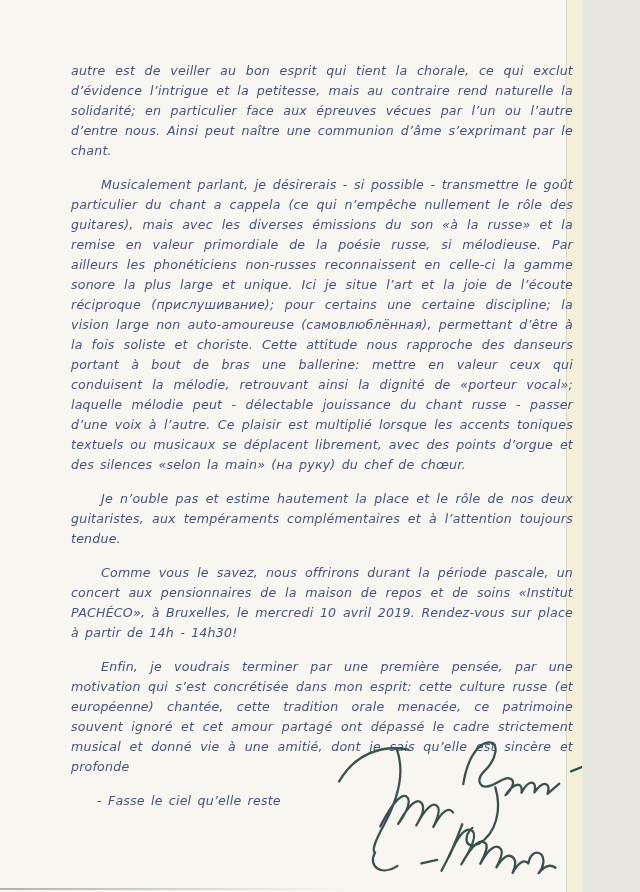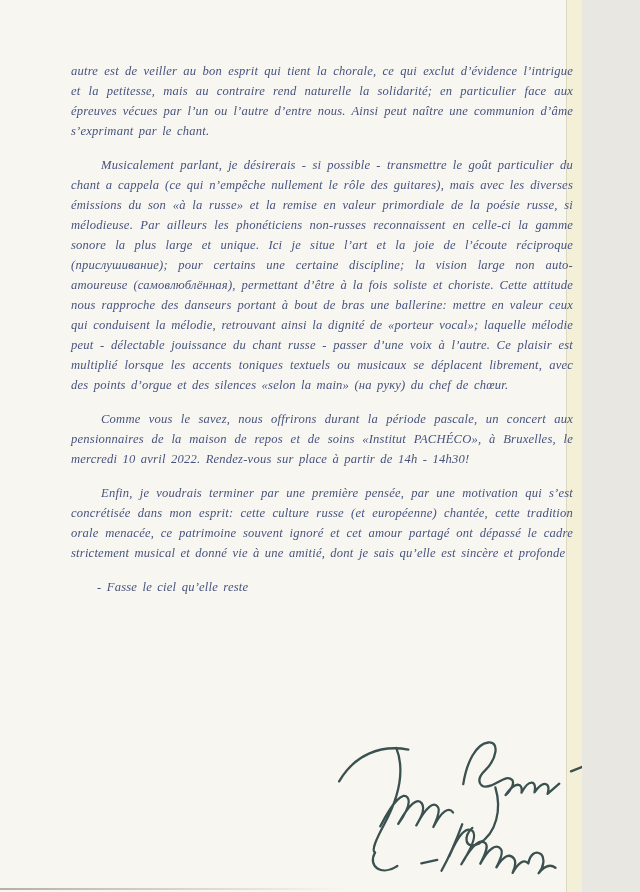--- a/index.html
+++ b/index.html
@@ -6,21 +6,20 @@
   body {
     width: 640px; height: 892px;
     background: #e9e7e2;
     font-family: "DejaVu Sans", sans-serif;
   }
   .paper {
     position: relative;
     width: 582px; height: 892px;
     background: #f8f6f1;
     overflow: hidden;
-    font-family: Liberation Serif, serif;
   }
   
   .scan-strip-right {
     position: absolute; top: 0; right: 0;
     width: 15px; height: 100%;
     background: #f4f0d8;
     border-left: 1px solid #ddd8c3;
   }
   .scan-edge-bottom {
     position: absolute; left: 0; bottom: 2px;
@@ -60,21 +59,22 @@
 <body>
 
 <main class="paper">
 
   <div class="scan-strip-right"></div>
   <div class="scan-edge-bottom"></div>
 
   <section class="text-block">
     <p>autre est de veiller au bon esprit qui tient la chorale, ce qui exclut d’évidence l’intrigue et la petitesse, mais au contraire rend naturelle la solidarité; en particulier face aux épreuves vécues par l’un ou l’autre d’entre nous. Ainsi peut naître une communion d’âme s’exprimant par le chant.</p>
     <p class="indent">Musicalement parlant, je désirerais - si possible - transmettre le goût particulier du chant a cappela (ce qui n’empêche nullement le rôle des guitares), mais avec les diverses émissions du son «à la russe» et la remise en valeur primordiale de la poésie russe, si mélodieuse. Par ailleurs les phonéticiens non-russes reconnaissent en celle-ci la gamme sonore la plus large et unique. Ici je situe l’art et la joie de l’écoute réciproque (прислушивание); pour certains une certaine discipline; la vision large non auto-amoureuse (самовлюблённая), permettant d’être à la fois soliste et choriste. Cette attitude nous rapproche des danseurs portant à bout de bras une ballerine: mettre en valeur ceux qui conduisent la mélodie, retrouvant ainsi la dignité de «porteur vocal»; laquelle mélodie peut - délectable jouissance du chant russe - passer d’une voix à l’autre. Ce plaisir est multiplié lorsque les accents toniques textuels ou musicaux se déplacent librement, avec des points d’orgue et des silences «selon la main» (на руку) du chef de chœur.</p>
-    <p class="indent">Comme vous le savez, nous offrirons durant la période pascale, un concert aux pensionnaires de la maison de repos et de soins «Institut PACHÉCO», à Bruxelles, le mercredi 10 avril 2022. Rendez-vous sur place à partir de 14h - 14h30!</p>
+    <p class="indent">Je n’ouble pas et estime hautement la place et le rôle de nos deux guitaristes, aux tempéraments complémentaires et à l’attention toujours tendue.</p>
+    <p class="indent">Comme vous le savez, nous offrirons durant la période pascale, un concert aux pensionnaires de la maison de repos et de soins «Institut PACHÉCO», à Bruxelles, le mercredi 10 avril 2019. Rendez-vous sur place à partir de 14h - 14h30!</p>
     <p class="indent">Enfin, je voudrais terminer par une première pensée, par une motivation qui s’est concrétisée dans mon esprit: cette culture russe (et européenne) chantée, cette tradition orale menacée, ce patrimoine souvent ignoré et cet amour partagé ont dépassé le cadre strictement musical et donné vie à une amitié, dont je sais qu’elle est sincère et profonde</p>
 
     <div class="closing">
       <div class="closing-line1">- Fasse le ciel qu’elle reste</div>
 
     </div>
   </section>
 
   <svg class="signature" width="268" height="150" viewBox="0 0 268 150" role="img" aria-label="Henri (signature)">
 

